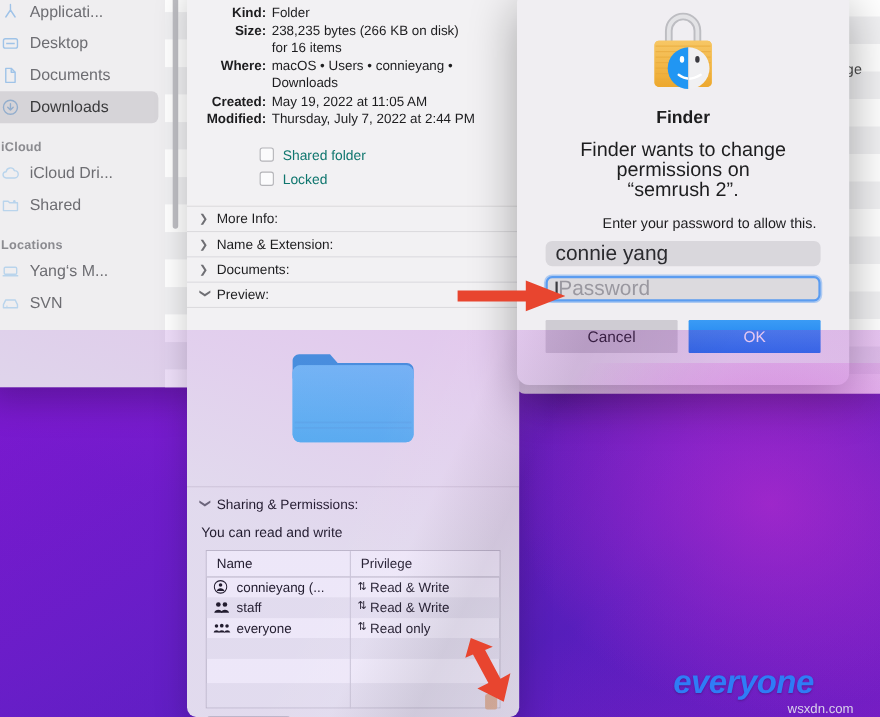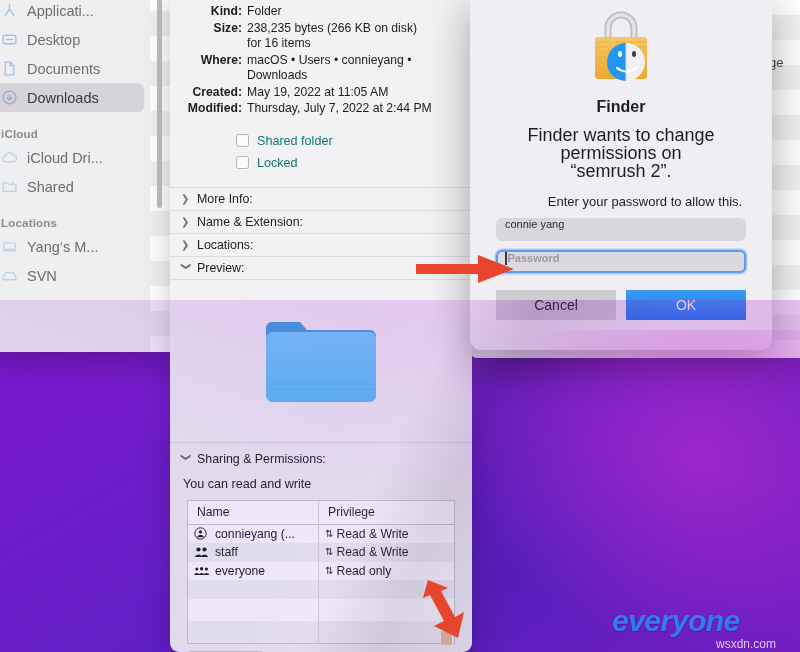--- a/index.html
+++ b/index.html
@@ -216,36 +216,36 @@
     font-size: 18px; color: #1d1d1f; line-height: 18px;
     margin: 10px 26px 0;
   }
   .dlg-prompt {
     font-size: 13px; color: #1d1d1f; margin-top: 14px; padding-left: 48px;
   }
   .dlg-field {
     margin: 9px 26px 0;
     height: 23px; border-radius: 6px;
     background: #d9d7dc;
-    display: flex; align-items: flex-start;
+    display: flex; align-items: center;
     padding: 0 9px;
-    font-size: 11px; color: #2b2b2f;
+    font-size: 19px; color: #2b2b2f;
     text-align: left;
   }
   .dlg-field.focused {
     background: #dcdade;
     border: 2px solid #5b9cf0;
     box-shadow: 0 0 0 1.5px rgba(91,156,240,0.45);
     padding: 0 7px;
     position: relative;
   }
   .caret {
     width: 1.5px; height: 13px; background: #3a3a3f; margin-right: 1px;
   }
-  .ph { color: #9a98a0; font-weight: bold; }
+  .ph { color: #9a98a0; }
   .dlg-buttons {
     display: flex; gap: 10px; margin: 17px 26px 0;
   }
   .dlg-btn {
     flex: 1; height: 30px; border-radius: 1px;
     display: flex; align-items: center; justify-content: center;
     font-size: 14px;
   }
   .dlg-btn.cancel { background: #cfccd3; color: #1d1d1f; }
   .dlg-btn.ok {
@@ -448,21 +448,21 @@
     <div class="sect">
       <span class="tri">❯</span>
       <span>More Info:</span>
     </div>
     <div class="sect">
       <span class="tri">❯</span>
       <span>Name &amp; Extension:</span>
     </div>
     <div class="sect">
       <span class="tri">❯</span>
-      <span>Locations:</span>
+      <span>Documents:</span>
     </div>
     <div class="sect">
       <span class="tri" style="transform: rotate(90deg); display: inline-block;">❯</span>
       <span>Preview:</span>
     </div>
 
     <div class="preview-area">
       <svg class="folder-ico" viewBox="0 0 122 98">
         <path d="M6 16c0-3.3 2.7-6 6-6h28l7 8h63c3.3 0 6 2.7 6 6v8H6z" fill="#3aa3e0"></path>
         <rect x="6" y="20" width="110" height="70" rx="7" fill="#63cbfa"></rect>

